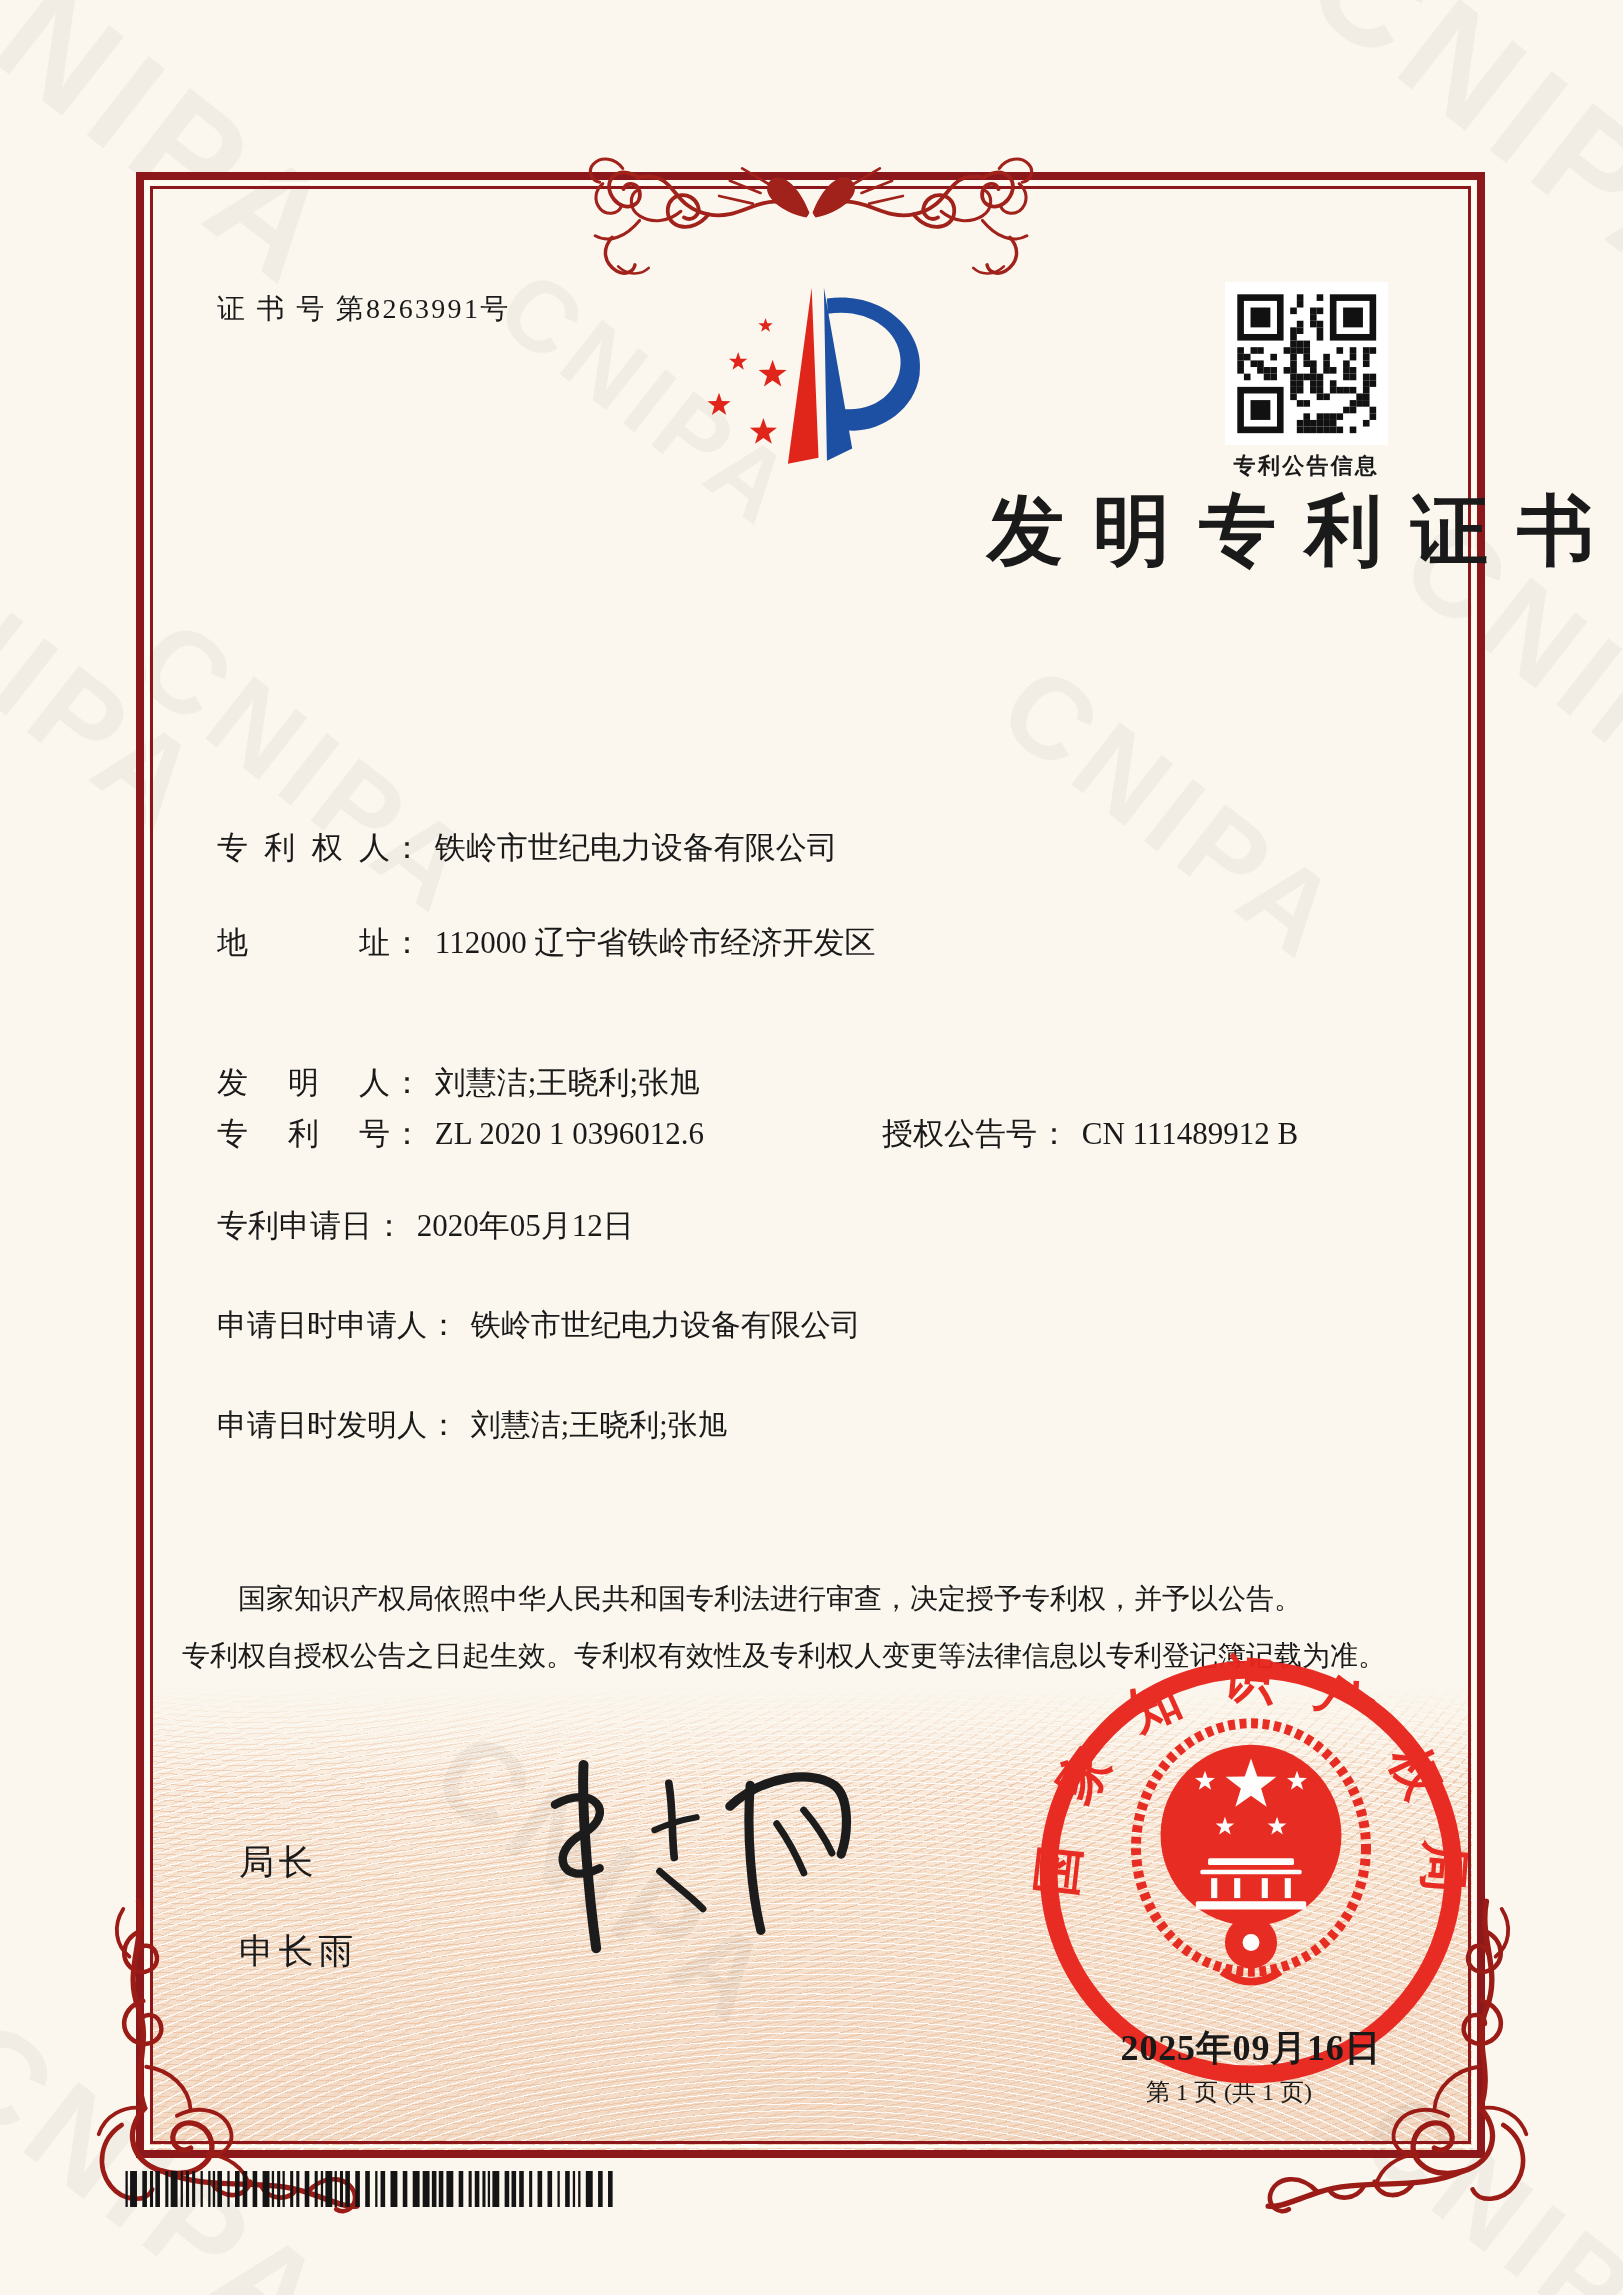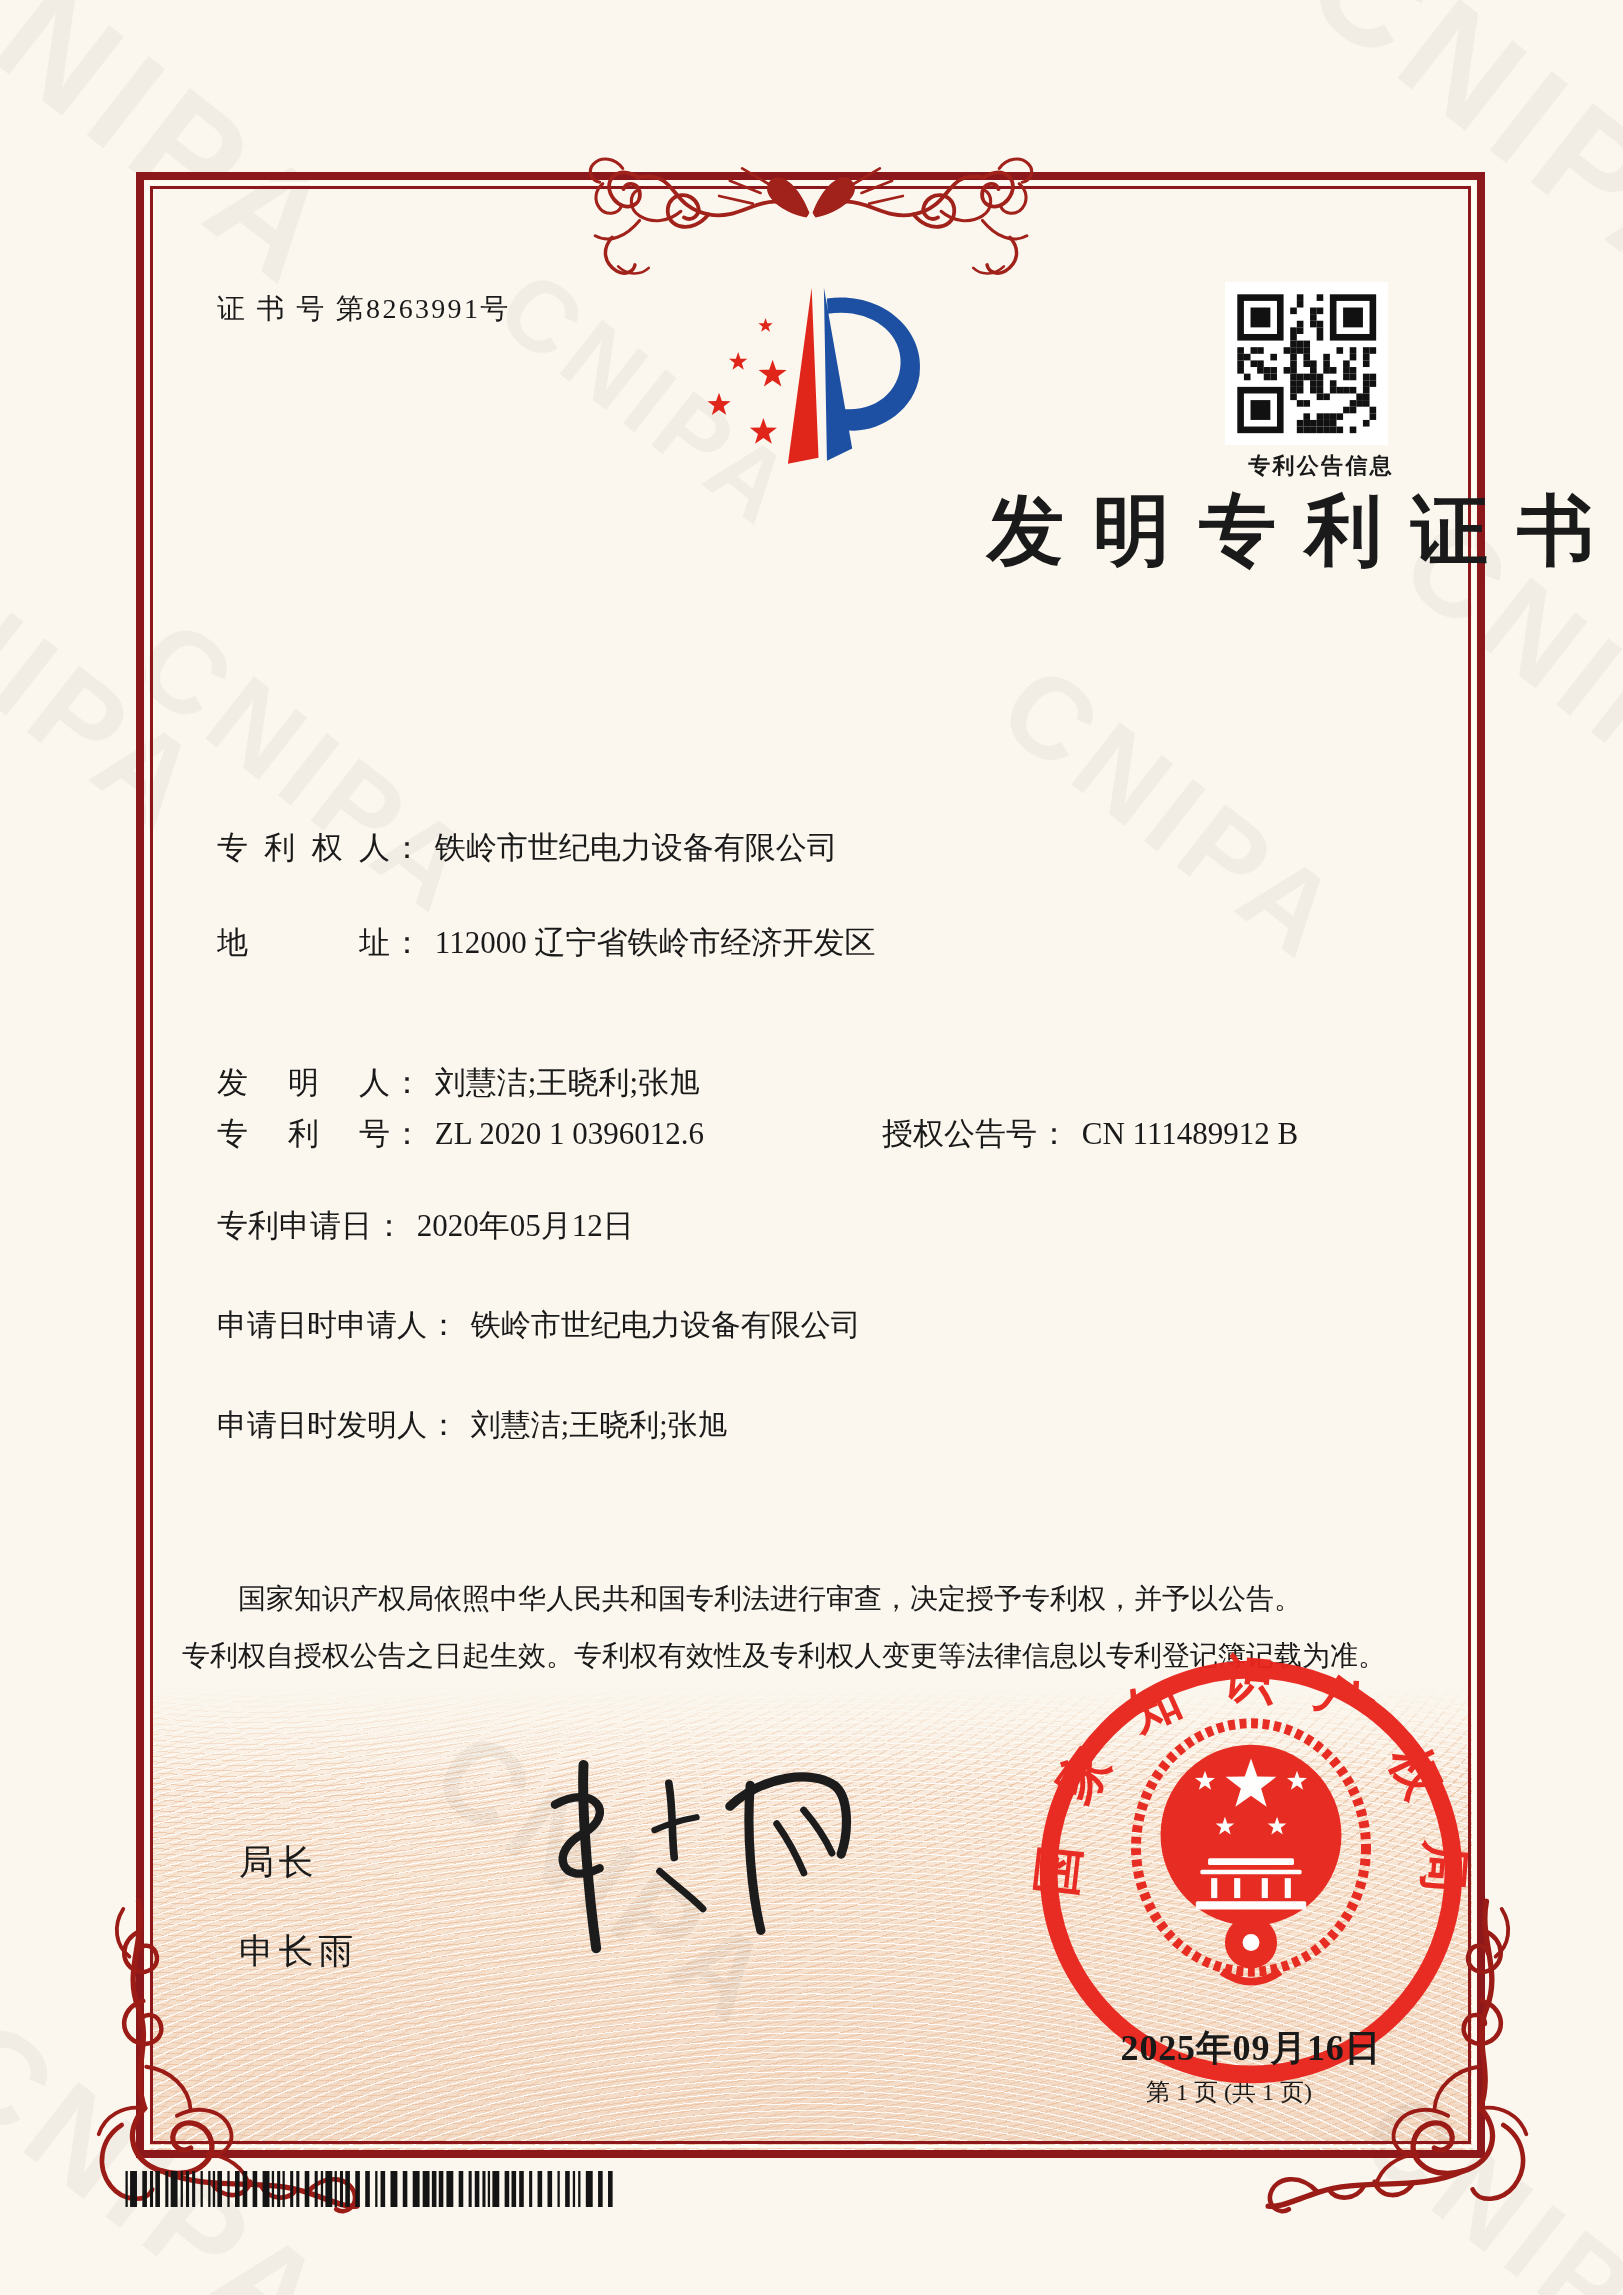--- a/index.html
+++ b/index.html
@@ -35,21 +35,21 @@
   }
   .frame::after{
     content:""; position:absolute; inset:6.1px; border:3.1px solid #8c181b;
   }
   .orn{position:absolute; z-index:3; pointer-events:none;}
   
   .abs{position:absolute; z-index:4;}
   .certno{left:217px; top:290px; font-size:28px; letter-spacing:2.3px;}
   .title{left:0; top:480px; width:1623px; text-align:right;
          font-size:77px; font-weight:bold; letter-spacing:29px; text-indent:29px;}
-  .qr-label{left:1219px; top:451px; width:175px; text-align:right;
+  .qr-label{left:1219px; top:451px; width:175px; text-align:center;
             font-size:22px; font-weight:600; letter-spacing:2.3px;}
   .row{font-size:31px; white-space:nowrap;}
   .row .lbl{display:inline-block; vertical-align:top;}
   .row .lbl.spread{width:173px; text-align:justify; text-align-last:justify;}
   .row .colon{display:inline-block; margin:0 12.3px 0 1.5px;}
   .legal{left:182px; top:1570px; width:1262px; font-size:28px; line-height:2.05; text-align:justify;}
   .legal .l1{text-indent:2em;}
   .signer{font-size:35px; letter-spacing:4.6px;}
   .footer{left:0; top:2076px; width:1312px; text-align:right; font-size:24px; z-index:4;}
   .seal-date{position:absolute; left:0; top:382px; width:100%; text-align:center;

